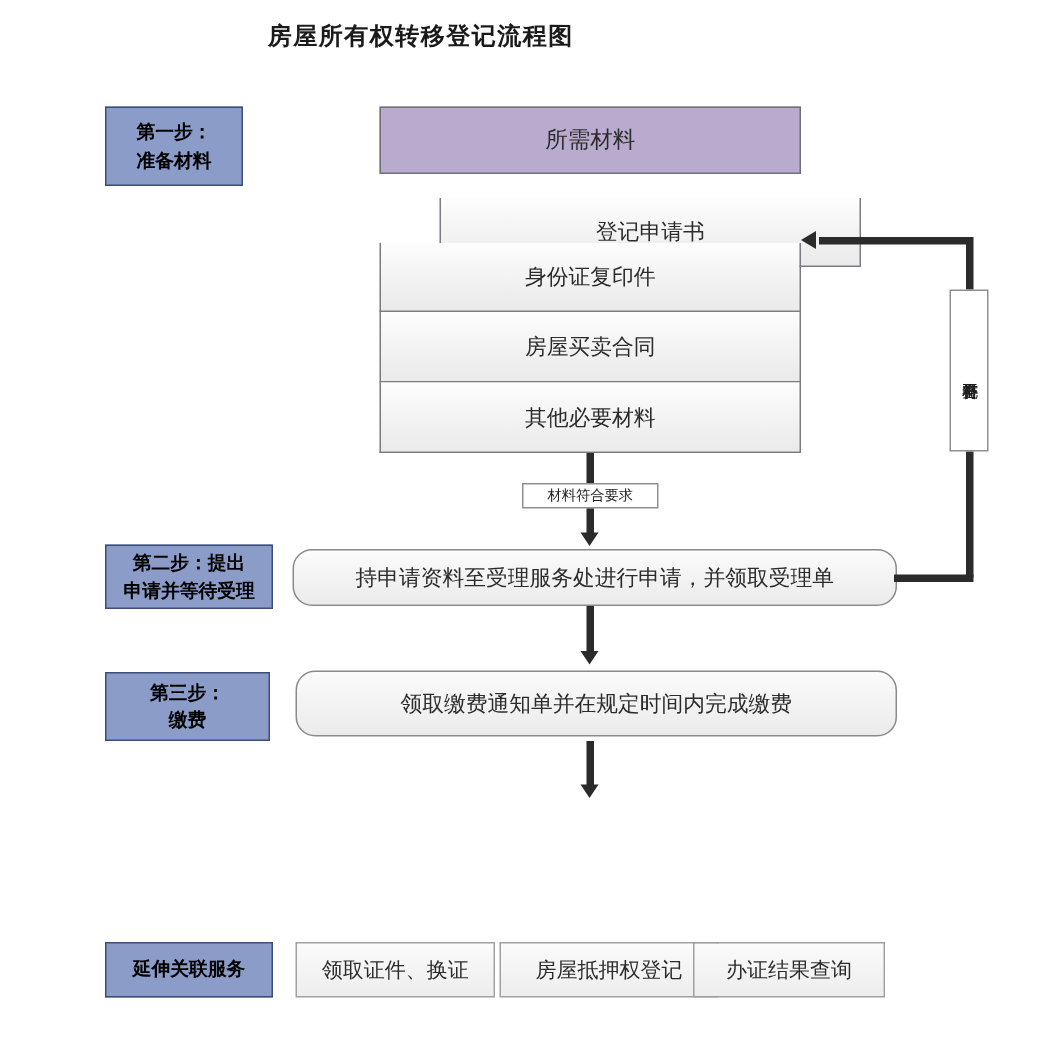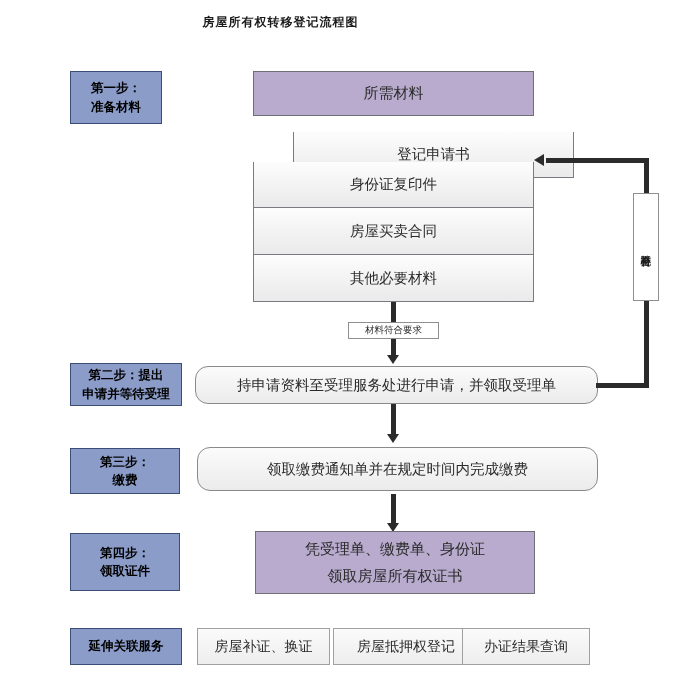--- a/index.html
+++ b/index.html
@@ -22,21 +22,21 @@
     height: 700px;
   }
 
   .abs { position: absolute; box-sizing: border-box; }
 
   
   .title {
     left: 0; top: 14px;
     width: 561px;
     text-align: center;
-    font-size: 12px;
+    font-size: 16px;
     font-weight: bold;
     color: #1a1a1a;
     letter-spacing: 1px;
   }
 
   
   .step-box {
     background: #8b9cc8;
     border: 1px solid #3c4d78;
     color: #000000;
@@ -210,35 +210,25 @@
       <span class="ln">第三步：</span>
       <span class="ln">缴费</span>
     </div>
   </div>
 
   <div class="abs round-box" style="left:197px; top:447px; width:401px; height:44px;">领取缴费通知单并在规定时间内完成缴费</div>
 
   <div class="abs vline" style="left:391px; top:494px; width:5px; height:33px;"></div>
   <div class="abs arrow-down" style="left:387px; top:523px;"></div>
 
-  <div class="abs step-box" style="left:70px; top:533px; width:110px; height:58px;">
-    <div>
-      <span class="ln">第四步：</span>
-      <span class="ln">领取证件</span>
-    </div>
-  </div>
-
-  <div class="abs purple-box" style="left:255px; top:531px; width:280px; height:63px;">
-    <span>凭受理单、缴费单、身份证</span>
-    <span>领取房屋所有权证书</span>
-  </div>
+
 
   <div class="abs step-box" style="left:70px; top:628px; width:112px; height:37px;">
     <div>
       <span class="ln">延伸关联服务</span>
     </div>
   </div>
 
-  <div class="abs svc-box" style="left:197px; top:628px; width:133px; height:37px;">房屋补证、换证</div>
+  <div class="abs svc-box" style="left:197px; top:628px; width:133px; height:37px;">领取证件、换证</div>
   <div class="abs svc-box" style="left:333px; top:628px; width:146px; height:37px;">房屋抵押权登记</div>
   <div class="abs svc-box" style="left:462px; top:628px; width:128px; height:37px;">办证结果查询</div>
 
 </div>
 
 </body></html>

